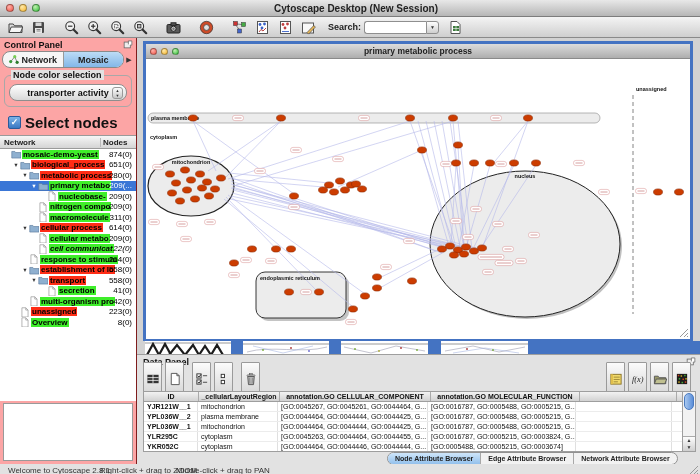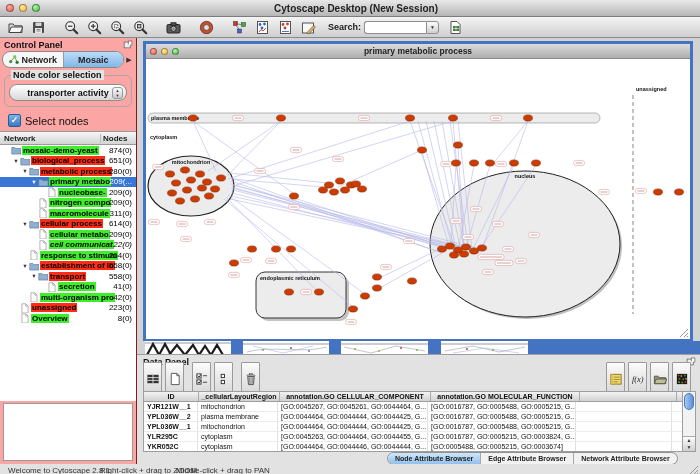--- a/index.html
+++ b/index.html
@@ -51,21 +51,21 @@
   .combo{position:relative;height:15px;border:1px solid #8e8e8e;border-radius:8px;
       background:linear-gradient(#ffffff,#d8d8d8);display:flex;align-items:center;
       justify-content:center;font-size:9px;font-weight:bold;color:#111;}
   .combo .stepper{position:absolute;right:3px;top:2px;width:9px;height:10px;
       border:1px solid #999;border-radius:3px;background:linear-gradient(#fcfcfc,#c8c8c8);
       font-size:4px;line-height:5px;text-align:center;color:#333;}
   .cb-row{display:flex;align-items:center;gap:4px;margin:5px 6px 4px 8px;}
   .cb{width:11px;height:11px;border:1px solid #2a5a9a;border-radius:2px;
       background:linear-gradient(#7db3e8,#3a78c2);color:#fff;font-size:9px;line-height:10px;
       text-align:center;font-weight:bold;}
-  .cb-label{font-size:11px;font-weight:normal;}
+  .cb-label{font-size:15px;font-weight:bold;}
   .tree-header{height:12px;display:flex;align-items:center;
       background:linear-gradient(#f6f6f6,#d4d4d4);border-top:1px solid #9a9a9a;
       border-bottom:1px solid #9a9a9a;font-size:8px;font-weight:bold;color:#222;}
   .tree-header .c1{flex:1;padding-left:4px;}
   .tree-header .c2{width:33px;border-left:1px solid #b8b8b8;padding-left:2px;}
   .tree{flex:1;background:#fff;overflow:hidden;position:relative;}
   .trow{height:10.5px;display:flex;align-items:center;position:relative;font-size:8px;}
   .trow.sel{background:#3a76d6;}
   .tri{width:8px;font-size:5.5px;color:#333;text-align:center;flex:none;}
   .trow.sel .tri{color:#fff;}

